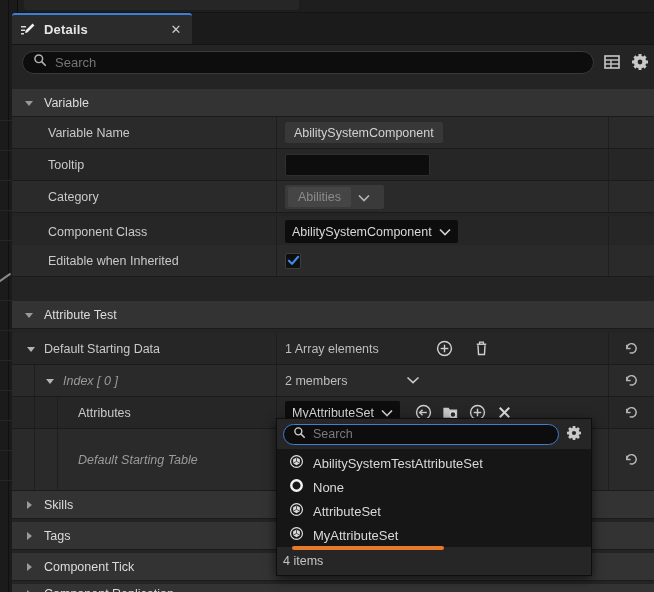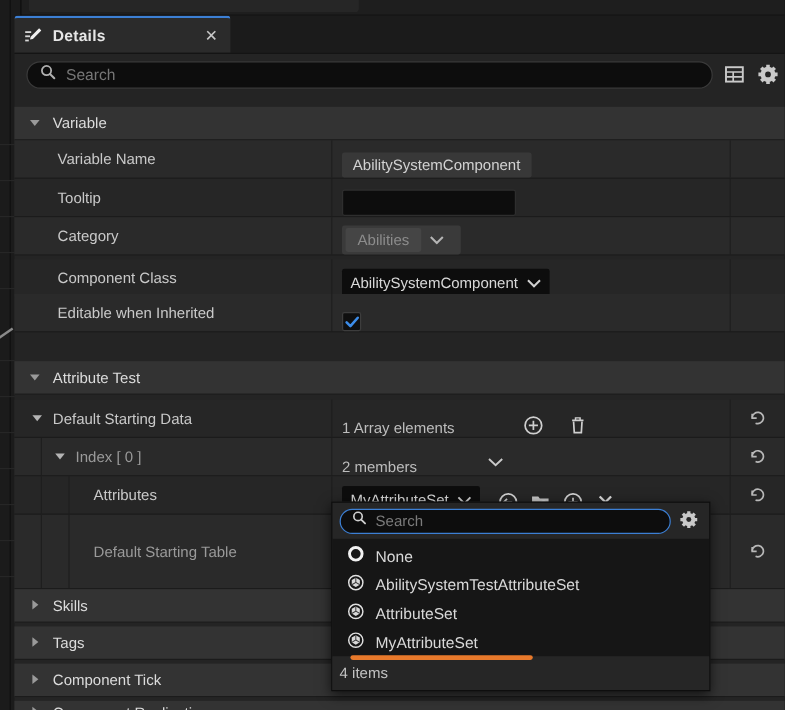--- a/index.html
+++ b/index.html
@@ -88,32 +88,32 @@
 
   .prop-row { background: #2a2a2a; height: 32px; }
   .prop-row.alt { background: #262626; }
 
   .namecell {
     width: 265px; height: 100%; flex: 0 0 auto;
     display: flex; align-items: center;
     border-right: 1px solid #1e1e1e;
   }
   .valcell {
-    flex: 1 1 auto; height: 100%; display: flex; align-items: flex-end;
+    flex: 1 1 auto; height: 100%; display: flex; align-items: center;
     padding-left: 8px; gap: 8px;
   }
   .revert {
     width: 46px; height: 100%; flex: 0 0 auto;
     display: flex; align-items: center; justify-content: center;
     border-left: 1px solid #1e1e1e;
   }
   .revert-empty { width: 46px; height: 100%; flex: 0 0 auto; border-left: 1px solid #1e1e1e; }
 
   .plabel { font-size: 12.5px; color: #c9c9c9; }
-  .plabel.dim { color: #9a9a9a; }
+  .plabel.dim { color: #9a9a9a; font-style: italic; }
   .vtext { font-size: 12.5px; color: #bdbdbd; }
 
   .indent-guide {
     width: 1px; height: 100%; background: #1e1e1e; flex: 0 0 auto;
   }
   .sp { flex: 0 0 auto; }
 
   
   .text-field-ro {
     background: #383838; border-radius: 2px; height: 21px;
@@ -547,56 +547,56 @@
           </g>
           <circle cx="10" cy="10" r="2.3" fill="#262626"></circle>
         </svg>
       </span>
     </div>
 
     <div class="popup-list">
       <div class="popup-item">
         <span>
           <svg viewBox="0 0 16 16" width="15" height="15">
+            <circle cx="8" cy="8" r="6.3" fill="none" stroke="#e0e0e0" stroke-width="1.3"></circle>
+            <path d="M8 3.6 L11.6 5.7 L11.6 9.9 L8 12 L4.4 9.9 L4.4 5.7 Z" fill="#d8d8d8"></path>
+            <path d="M8 3.6 L8 7.8 L4.4 9.9" fill="none" stroke="#3a3a3a" stroke-width="0.9"></path>
+            <path d="M8 7.8 L11.6 9.9" fill="none" stroke="#3a3a3a" stroke-width="0.9"></path>
+          </svg>
+        </span>
+        <span>AbilitySystemTestAttributeSet</span>
+      </div>
+      <div class="popup-item">
+        <span>
+          <svg viewBox="0 0 16 16" width="15" height="15">
             <circle cx="8" cy="8" r="5.6" fill="none" stroke="#f2f2f2" stroke-width="2.6"></circle>
           </svg>
         </span>
         <span>None</span>
       </div>
       <div class="popup-item">
         <span>
           <svg viewBox="0 0 16 16" width="15" height="15">
             <circle cx="8" cy="8" r="6.3" fill="none" stroke="#e0e0e0" stroke-width="1.3"></circle>
             <path d="M8 3.6 L11.6 5.7 L11.6 9.9 L8 12 L4.4 9.9 L4.4 5.7 Z" fill="#d8d8d8"></path>
             <path d="M8 3.6 L8 7.8 L4.4 9.9" fill="none" stroke="#3a3a3a" stroke-width="0.9"></path>
             <path d="M8 7.8 L11.6 9.9" fill="none" stroke="#3a3a3a" stroke-width="0.9"></path>
           </svg>
         </span>
-        <span>AbilitySystemTestAttributeSet</span>
+        <span>AttributeSet</span>
       </div>
       <div class="popup-item">
         <span>
           <svg viewBox="0 0 16 16" width="15" height="15">
             <circle cx="8" cy="8" r="6.3" fill="none" stroke="#e0e0e0" stroke-width="1.3"></circle>
             <path d="M8 3.6 L11.6 5.7 L11.6 9.9 L8 12 L4.4 9.9 L4.4 5.7 Z" fill="#d8d8d8"></path>
             <path d="M8 3.6 L8 7.8 L4.4 9.9" fill="none" stroke="#3a3a3a" stroke-width="0.9"></path>
             <path d="M8 7.8 L11.6 9.9" fill="none" stroke="#3a3a3a" stroke-width="0.9"></path>
           </svg>
         </span>
-        <span>AttributeSet</span>
-      </div>
-      <div class="popup-item">
-        <span>
-          <svg viewBox="0 0 16 16" width="15" height="15">
-            <circle cx="8" cy="8" r="6.3" fill="none" stroke="#e0e0e0" stroke-width="1.3"></circle>
-            <path d="M8 3.6 L11.6 5.7 L11.6 9.9 L8 12 L4.4 9.9 L4.4 5.7 Z" fill="#d8d8d8"></path>
-            <path d="M8 3.6 L8 7.8 L4.4 9.9" fill="none" stroke="#3a3a3a" stroke-width="0.9"></path>
-            <path d="M8 7.8 L11.6 9.9" fill="none" stroke="#3a3a3a" stroke-width="0.9"></path>
-          </svg>
-        </span>
         <span>MyAttributeSet</span>
       </div>
     </div>
 
     <div class="popup-footer">4 items</div>
   </div>
 
   <div class="ann-underline"></div>
 
 </div>

